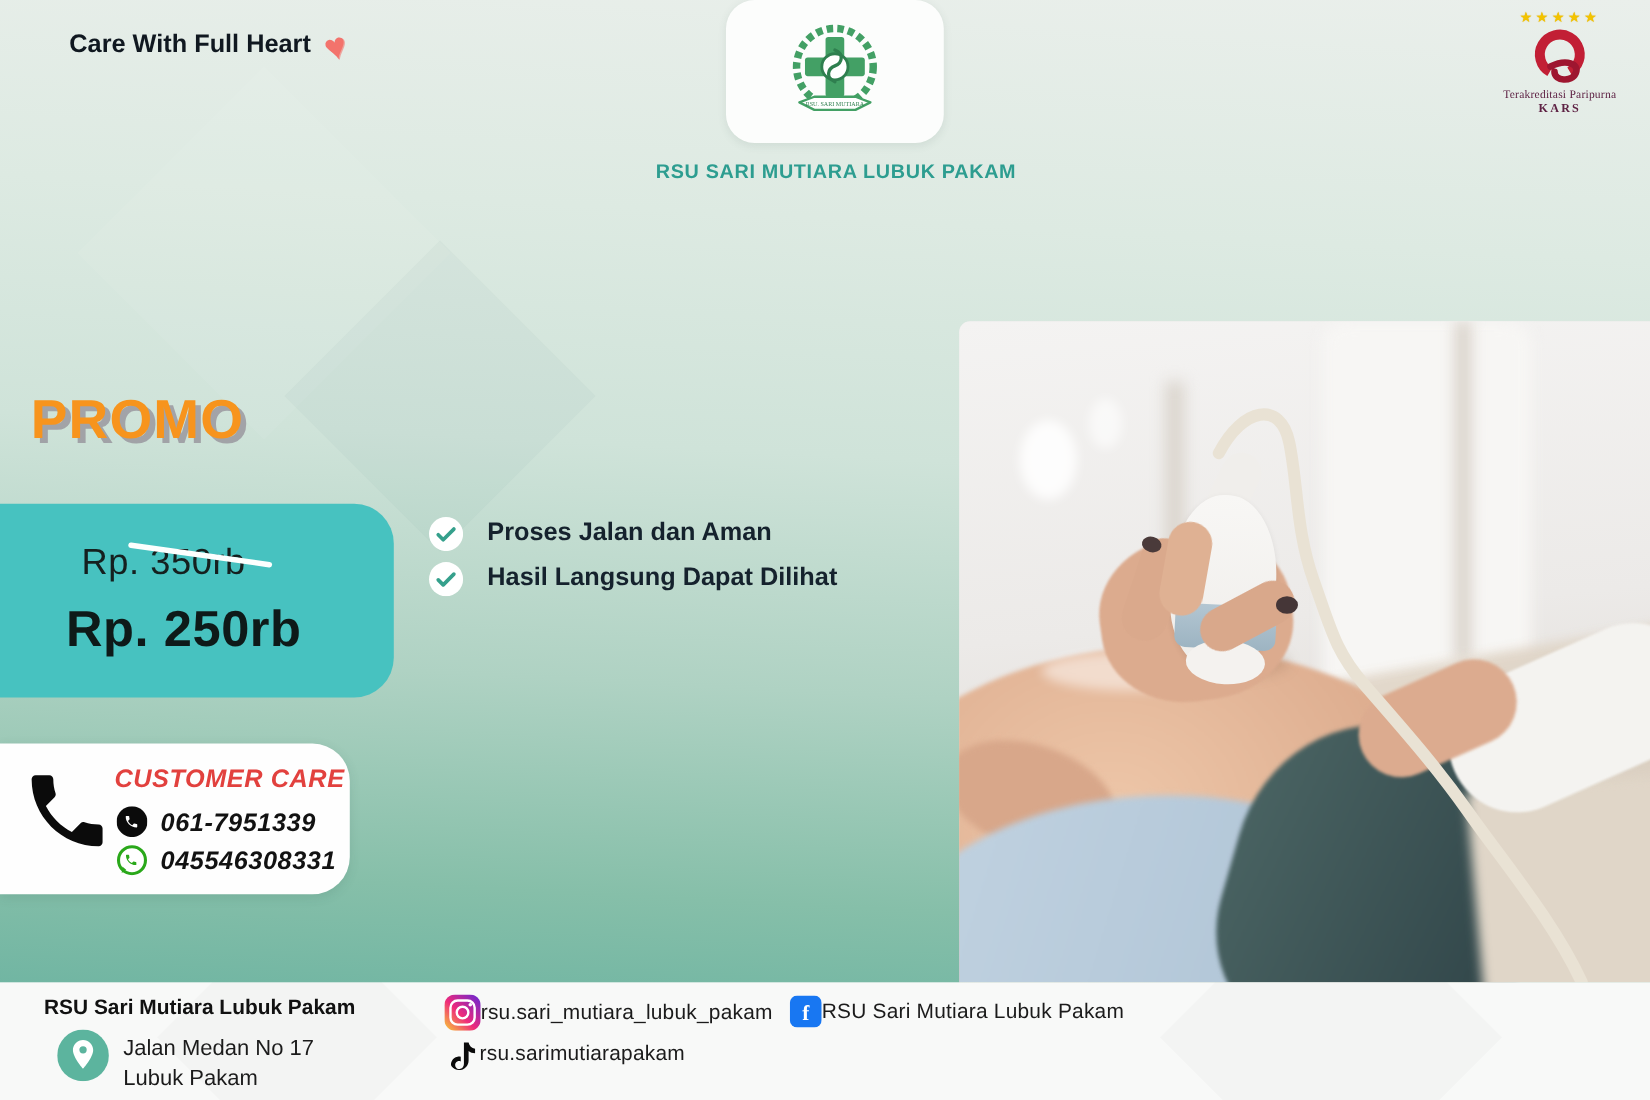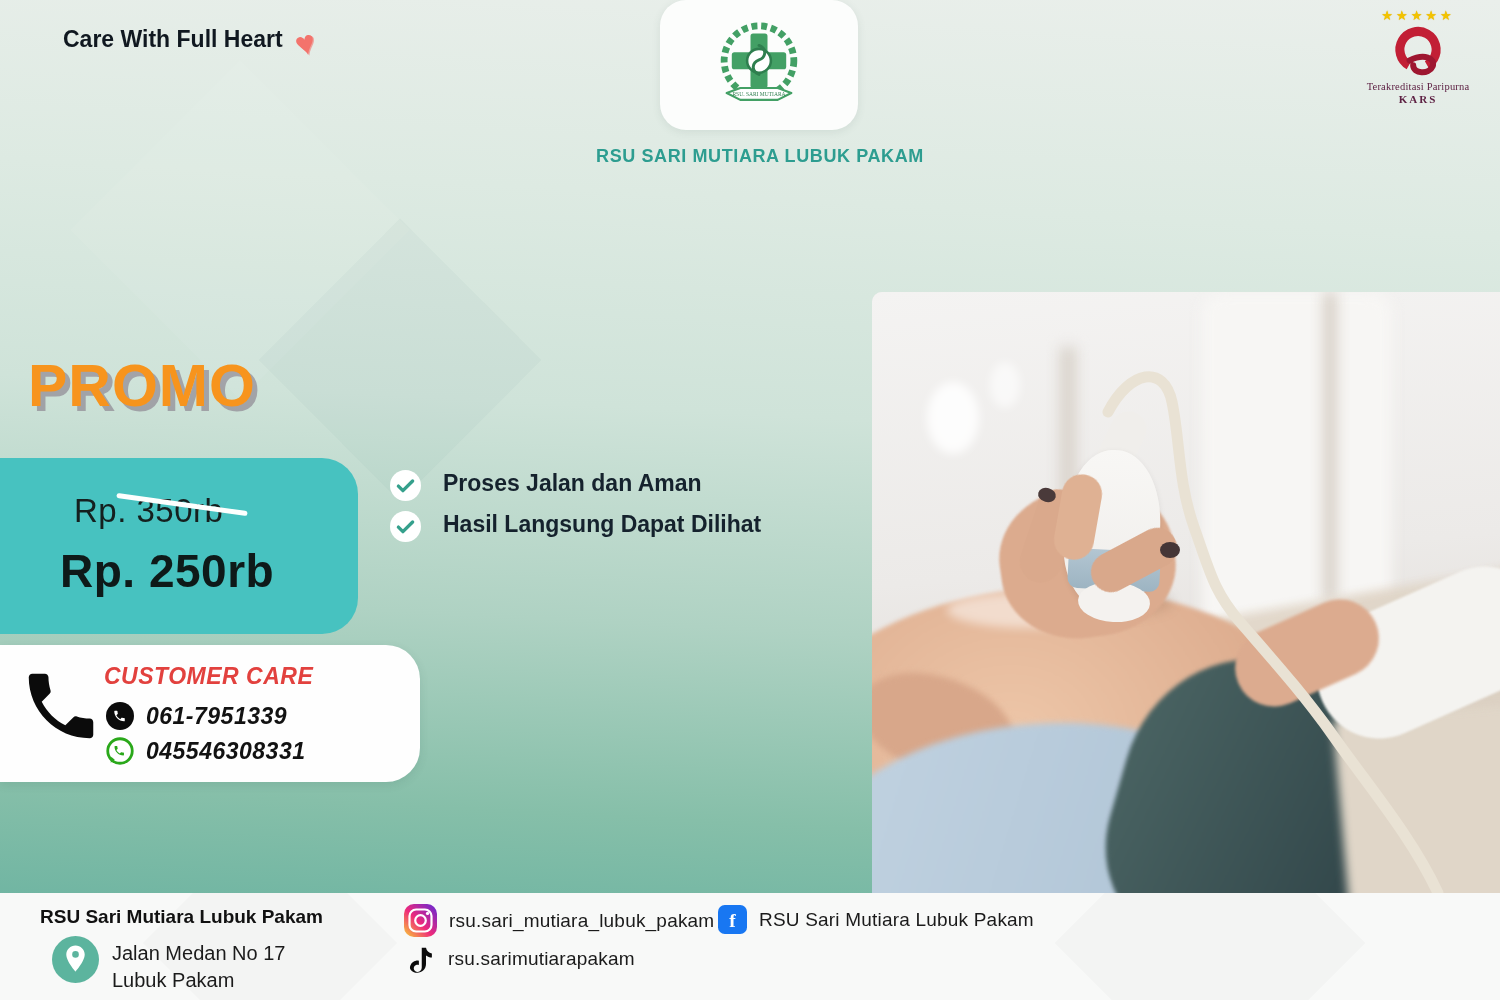--- a/index.html
+++ b/index.html
@@ -28,34 +28,34 @@
   .kars-ring{width:74px;height:58px;display:block;margin:0 auto;}
   .kars-t1{font-family:"Liberation Serif",serif;font-size:10.5px;color:#5E2244;letter-spacing:.2px;}
   .kars-t2{font-family:"Liberation Serif",serif;font-size:11px;font-weight:bold;color:#5E2244;letter-spacing:2px;margin-top:1px;}
 
   
   .banner{left:470px;top:188px;width:630px;height:80px;background:#4BC3C4;border-radius:42px;
     display:flex;align-items:center;justify-content:center;}
   .banner-title{color:#FDFEFE;font-size:38px;font-weight:bold;letter-spacing:1.5px;word-spacing:18px;}
 
   
-  .promo-heading{left:28px;top:352px;font-size:59px;font-weight:bold;color:#F7941D;letter-spacing:1px;
+  .promo-heading{left:28px;top:352px;font-size:50px;font-weight:bold;color:#F7941D;letter-spacing:1px;
     text-shadow:5px 5px 0 rgba(125,112,128,.55);}
   .price-box{left:0;top:458px;width:358px;height:176px;background:#47C2C0;border-radius:0 36px 36px 0;}
   .old-price{position:absolute;left:74px;top:34px;font-size:33px;color:#15201F;letter-spacing:.5px;}
   .strike{position:absolute;left:116px;top:44px;width:132px;height:5px;background:#FDFFFE;border-radius:3px;transform:rotate(8deg);}
   .new-price{position:absolute;left:60px;top:86px;font-size:46px;font-weight:bold;color:#0E1A19;letter-spacing:.5px;}
 
   
   .benefit{position:absolute;left:390px;display:flex;gap:22px;align-items:flex-start;}
   .benefit .txt{font-size:23px;font-weight:bold;color:#15222D;line-height:27px;max-width:440px;}
   .check{width:31px;height:31px;flex:none;}
 
   
-  .care-box{left:0;top:645px;width:420px;height:137px;background:#FEFEFE;border-radius:0 34px 34px 0;
+  .care-box{left:0;top:676px;width:318px;height:137px;background:#FEFEFE;border-radius:0 34px 34px 0;
     box-shadow:0 3px 10px rgba(40,80,70,.12);}
   .handset{position:absolute;left:18px;top:18px;width:86px;height:86px;}
   .care-title{position:absolute;left:104px;top:18px;font-size:23px;font-weight:bold;font-style:italic;color:#E2413E;letter-spacing:.5px;}
   .care-row{position:absolute;left:106px;display:flex;align-items:center;gap:12px;}
   .care-row .num{font-size:23px;font-style:italic;font-weight:bold;color:#121212;letter-spacing:.5px;}
   .cicon{width:28px;height:28px;flex:none;}
 
   
   .photo{left:872px;top:292px;width:628px;height:601px;border-radius:10px 0 0 0;overflow:hidden;background:#ECEBEA;}
   .photo>div{position:absolute;}
@@ -87,21 +87,21 @@
   .ph-nail1{left:166px;top:196px;width:18px;height:14px;background:#4A3A3A;border-radius:50%;transform:rotate(15deg);}
   .ph-thumb{left:216px;top:248px;width:92px;height:40px;background:#D9A88B;border-radius:22px;transform:rotate(-28deg);filter:blur(.5px);}
   .ph-nail2{left:288px;top:250px;width:20px;height:16px;background:#453637;border-radius:50%;}
 
   
   .footer{left:0;top:893px;width:1500px;height:107px;background:#F8F9F8;overflow:hidden;}
   .fwm{position:absolute;background:rgba(0,0,0,0.018);transform:rotate(45deg);}
   .f-name{position:absolute;left:40px;top:13px;font-size:19px;font-weight:bold;color:#111;}
   .f-pin{position:absolute;left:52px;top:43px;width:47px;height:47px;}
   .f-addr{position:absolute;left:112px;top:47px;font-size:20px;color:#1B1B1B;line-height:27px;}
-  .f-row{position:absolute;display:flex;align-items:center;gap:12px;}
+  .f-row{position:absolute;display:flex;align-items:center;gap:0;}
   .f-row .txt{font-size:19px;color:#1B1B1B;letter-spacing:.2px;}
   .igicon{width:33px;height:33px;}
   .tticon{width:30px;height:30px;}
   .fbicon{width:29px;height:29px;}
   .glicon{width:31px;height:31px;}
 </style>
 </head>
 <body>
 
 <div class="poster">

